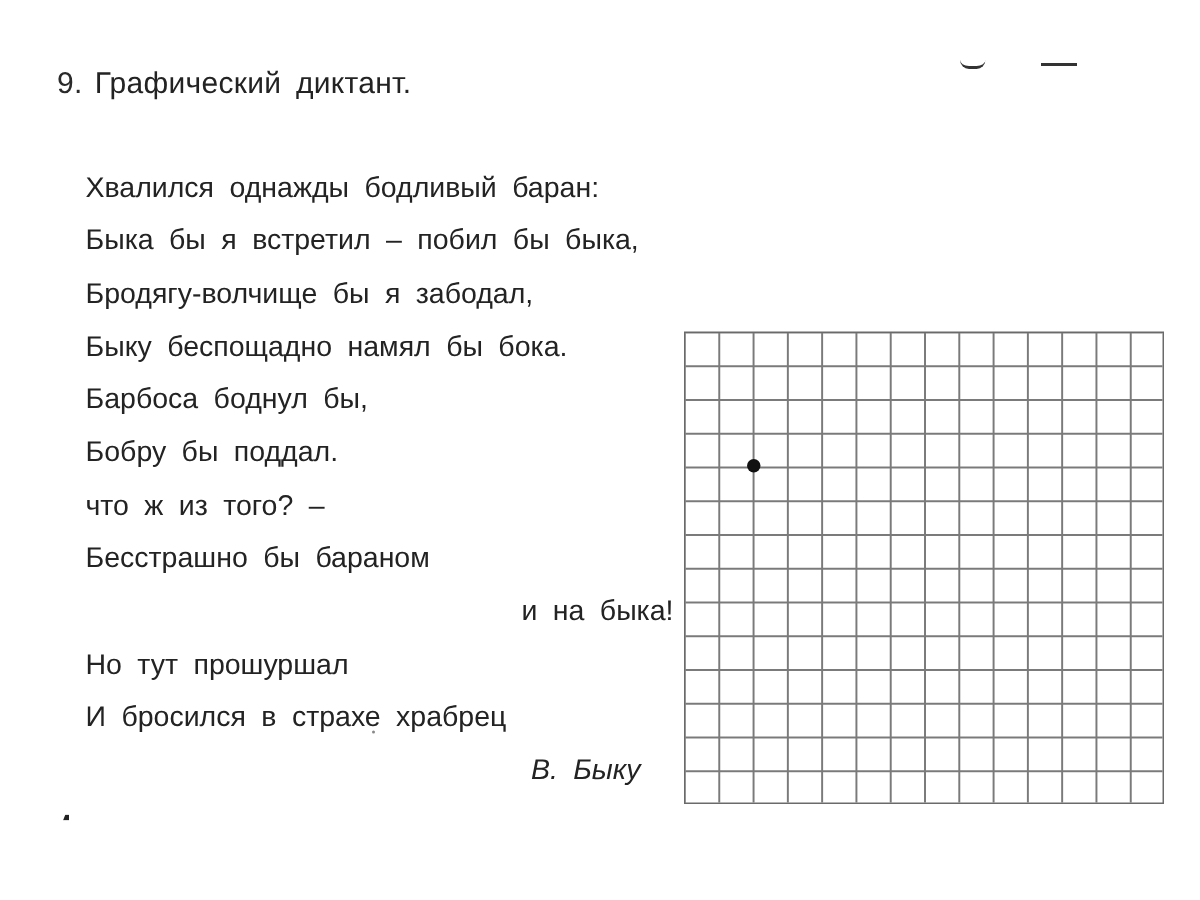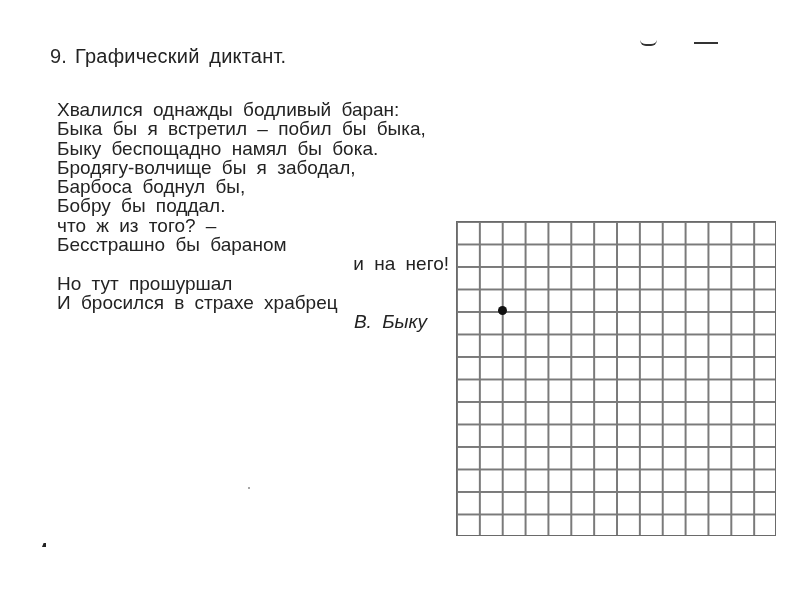--- a/index.html
+++ b/index.html
@@ -16,21 +16,20 @@
       color: #232323;
     }
     .heading {
       position: absolute;
       left: 38px;
       top: 45px;
       font-size: 20px;
       letter-spacing: 0.2px;
       word-spacing: 4px;
       white-space: nowrap;
-      margin-left: 12px;
     }
     .heading .num { color: #2a2a2a; margin-right: 8px; }
     .corner-marks {
       position: absolute;
       left: 632px;
       top: 38px;
       width: 90px;
       height: 10px;
     }
     .corner-marks .m1 {
@@ -46,20 +45,21 @@
       left: 57px;
       top: 100px;
       width: 392px;
       font-size: 19px;
       line-height: 19.3px;
       word-spacing: 5px;
     }
     .poem .line {
       height: 19.3px;
       white-space: nowrap;
+      margin-top: 16px;
     }
     .poem .line.right { text-align: right; }
     .poem .line.right-in { text-align: left; padding-right: 8px; }
     .poem .line.author {
       text-align: right;
       padding-right: 22px;
       font-style: italic;
     }
     .grid {
       position: absolute;
@@ -108,27 +108,27 @@
 </div>
 
 <div class="corner-marks">
   <div class="m1"></div>
   <div class="m2"></div>
 </div>
 
 <div class="poem">
   <div class="line">Хвалился однажды бодливый баран:</div>
   <div class="line">Быка бы я встретил – побил бы быка,</div>
+  <div class="line">Бродягу-волчище бы я забодал,</div>
   <div class="line">Быку беспощадно намял бы бока.</div>
-  <div class="line">Бродягу-волчище бы я забодал,</div>
   <div class="line">Барбоса боднул бы,</div>
   <div class="line">Бобру бы поддал.</div>
   <div class="line right-in">что ж из того? –</div>
   <div class="line">Бесстрашно бы бараном</div>
-  <div class="line right">и на него!</div>
+  <div class="line right">и на быка!</div>
   <div class="line">Но тут прошуршал</div>
   <div class="line">И бросился в страхе храбрец</div>
   <div class="line author">В. Быку</div>
 </div>
 
 <div class="grid"></div>
 <div class="dot"></div>
 
 <div class="speck"></div>
 <div class="tiny-speck" style="left:248px; top:487px;"></div>

